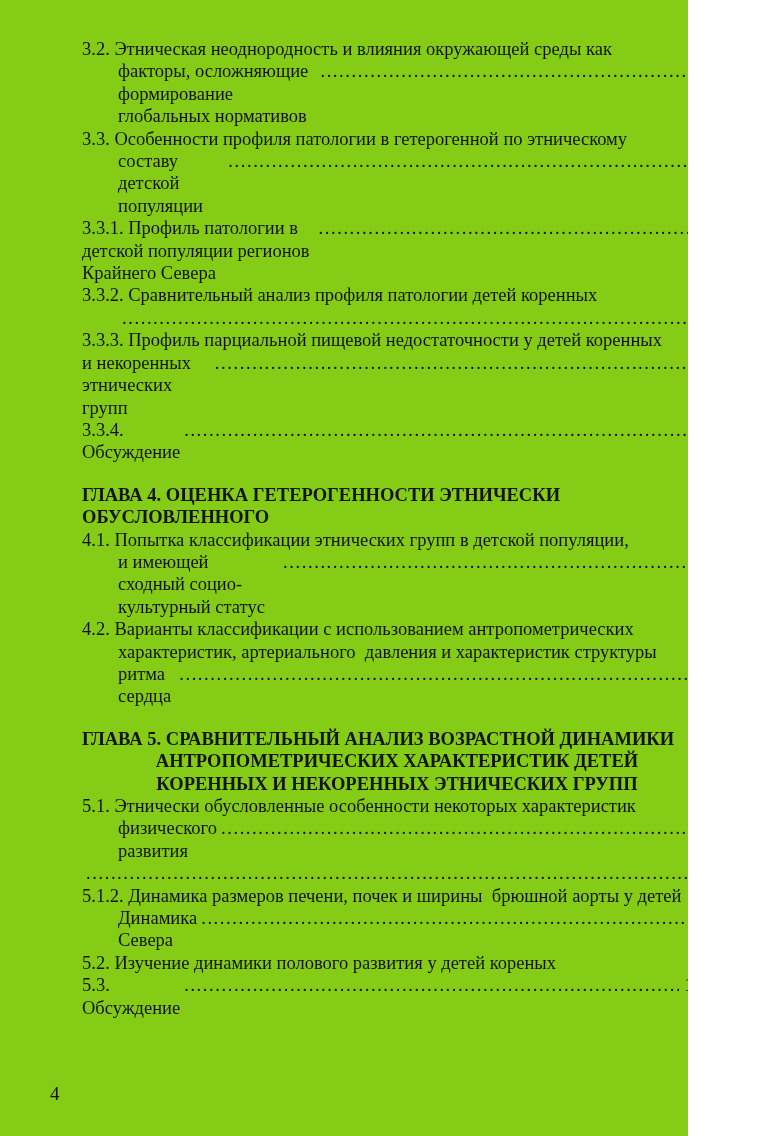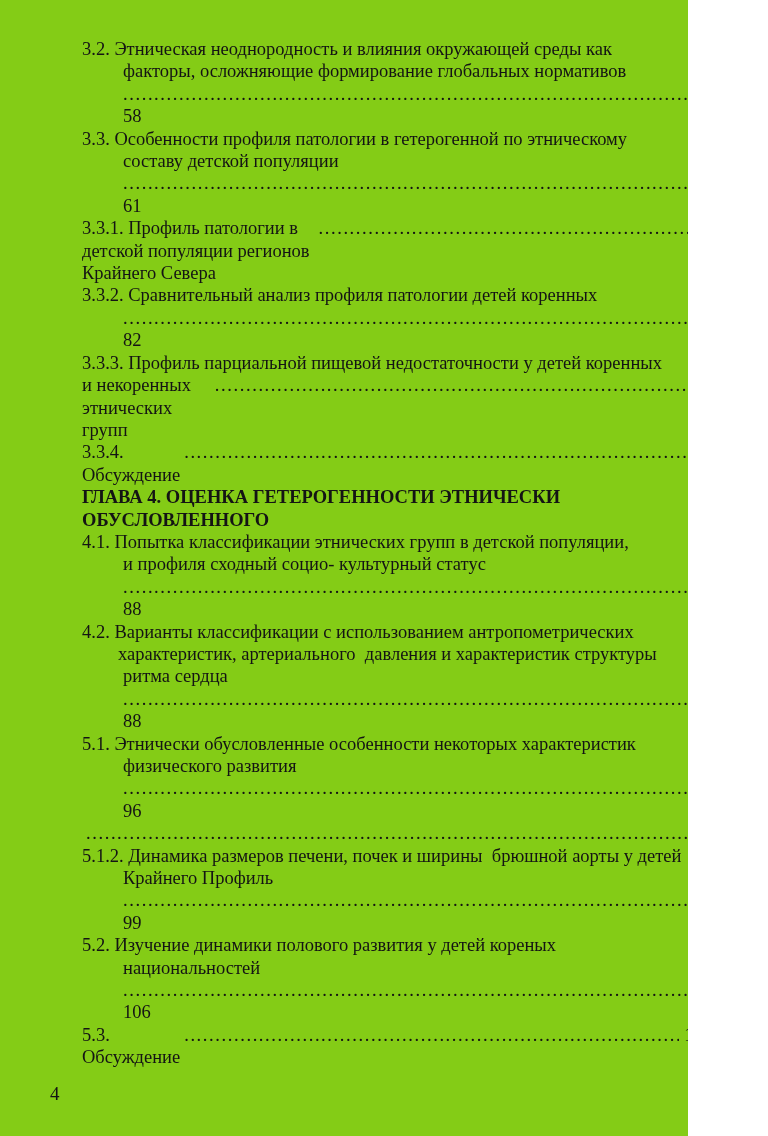--- a/index.html
+++ b/index.html
@@ -20,28 +20,29 @@
   .toc {
     position: absolute;
     left: 82px;
     top: 38px;
     width: 630px;
     font-size: 18.5px;
     line-height: 22.4px;
   }
   .entry { margin: 0; }
   .entry.chapter {
+    margin-top: 20px;
     font-weight: bold;
   }
   .row {
     display: flex;
     align-items: baseline;
     white-space: pre-wrap;
   }
-  .row.indent-1 { padding-left: 36px; flex-direction: column; }
+  .row.indent-1 { padding-left: 36px; }
   .row.indent-c { justify-content: center; }
   .text { flex: 0 1 auto; }
   .leader {
     flex: 1 1 auto;
     overflow: hidden;
     white-space: nowrap;
     margin-left: 4px;
     min-width: 12px;
   }
   .leader::after {
@@ -86,40 +87,44 @@
         <div class="row indent-0"><span class="text">и некоренных этнических групп</span><span class="leader"></span><span class="pagenum">49</span></div>
       </div>
       <div class="entry item">
         <div class="row indent-0"><span class="text">3.3.4. Обсуждение</span><span class="leader"></span><span class="pagenum">85</span></div>
       </div>
       <div class="entry chapter">
         <div class="row indent-0"><span class="text">ГЛАВА 4. ОЦЕНКА ГЕТЕРОГЕННОСТИ ЭТНИЧЕСКИ ОБУСЛОВЛЕННОГО</span></div>
       </div>
       <div class="entry item">
         <div class="row indent-0"><span class="text">4.1. Попытка классификации этнических групп в детской популяции,</span></div>
-        <div class="row indent-1"><span class="text">и профиля сходный социо- культурный статус</span><span class="leader"></span><span class="pagenum">88</span></div>
+        <div class="row indent-1"><span class="text">и имеющей сходный социо- культурный статус</span><span class="leader"></span><span class="pagenum">88</span></div>
       </div>
       <div class="entry item">
         <div class="row indent-0"><span class="text">4.2. Варианты классификации с использованием антропометрических</span></div>
         <div class="row indent-1"><span class="text">характеристик, артериального  давления и характеристик структуры</span></div>
         <div class="row indent-1"><span class="text">ритма сердца</span><span class="leader"></span><span class="pagenum">88</span></div>
+      </div>
+      <div class="entry chapter">
+        <div class="row indent-0"><span class="text">ГЛАВА 5. СРАВНИТЕЛЬНЫЙ АНАЛИЗ ВОЗРАСТНОЙ ДИНАМИКИ</span></div>
+        <div class="row indent-c"><span class="text">АНТРОПОМЕТРИЧЕСКИХ ХАРАКТЕРИСТИК ДЕТЕЙ</span></div>
+        <div class="row indent-c"><span class="text">КОРЕННЫХ И НЕКОРЕННЫХ ЭТНИЧЕСКИХ ГРУПП</span></div>
       </div>
       <div class="entry item">
         <div class="row indent-0"><span class="text">5.1. Этнически обусловленные особенности некоторых характеристик</span></div>
         <div class="row indent-1"><span class="text">физического развития</span><span class="leader"></span><span class="pagenum">96</span></div>
       </div>
       <div class="entry item">
         <div class="row indent-0"><span class="leader"></span><span class="pagenum">97</span></div>
       </div>
       <div class="entry item">
         <div class="row indent-0"><span class="text">5.1.2. Динамика размеров печени, почек и ширины  брюшной аорты у детей</span></div>
-        <div class="row indent-1"><span class="text">Крайнего Профиль</span><span class="leader"></span><span class="pagenum">99</span></div>
+        <div class="row indent-1"><span class="text">Динамика Севера</span><span class="leader"></span><span class="pagenum">99</span></div>
       </div>
       <div class="entry item">
         <div class="row indent-0"><span class="text">5.2. Изучение динамики полового развития у детей кореных</span></div>
-        <div class="row indent-1"><span class="text">национальностей</span><span class="leader"></span><span class="pagenum">106</span></div>
       </div>
       <div class="entry item">
         <div class="row indent-0"><span class="text">5.3. Обсуждение</span><span class="leader"></span><span class="pagenum">107</span></div>
       </div>
     </div>
   <div class="folio">4</div>
 </div>
 
 </body></html>

